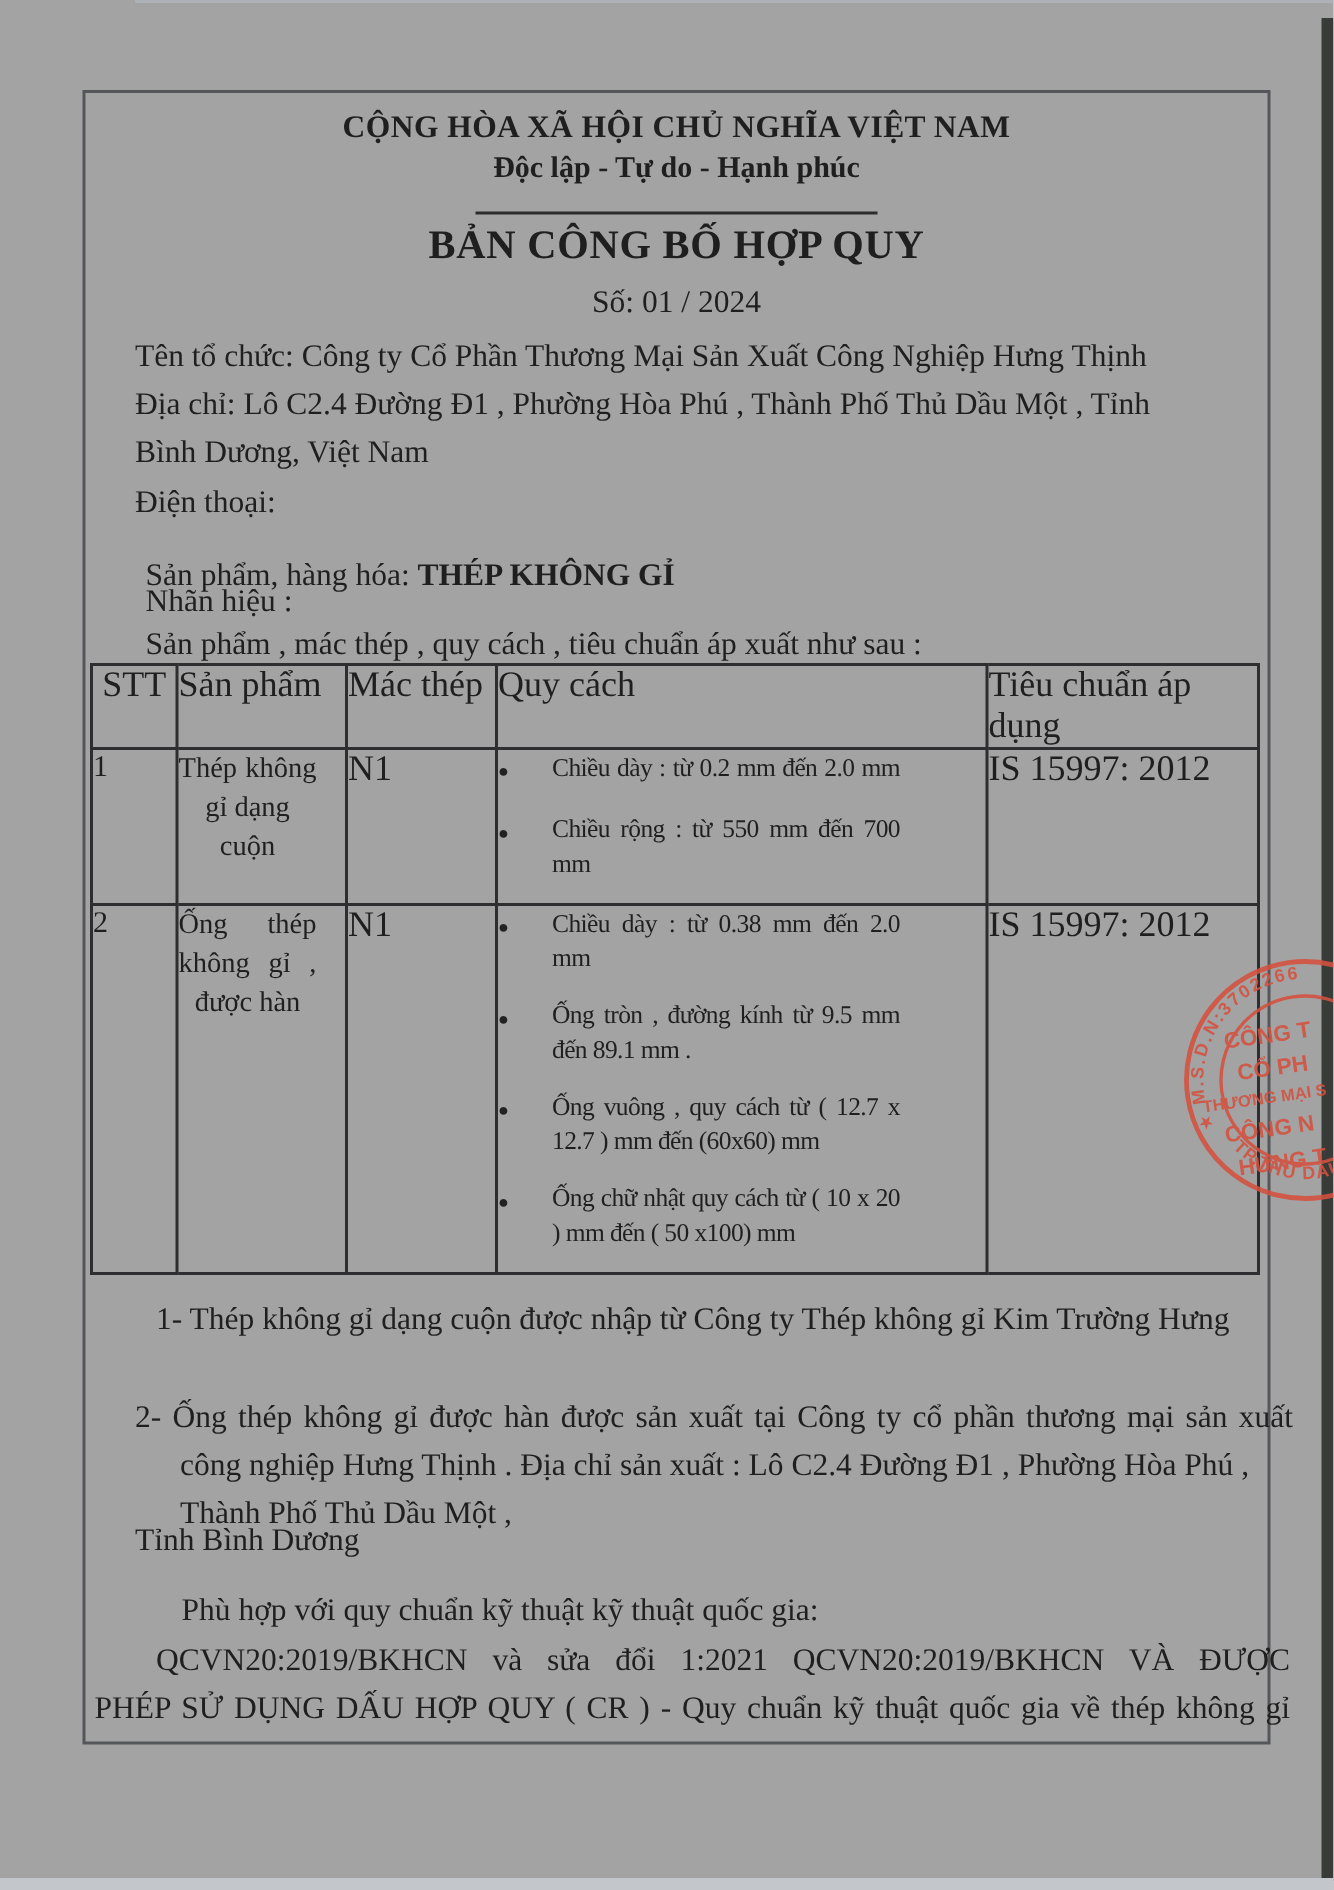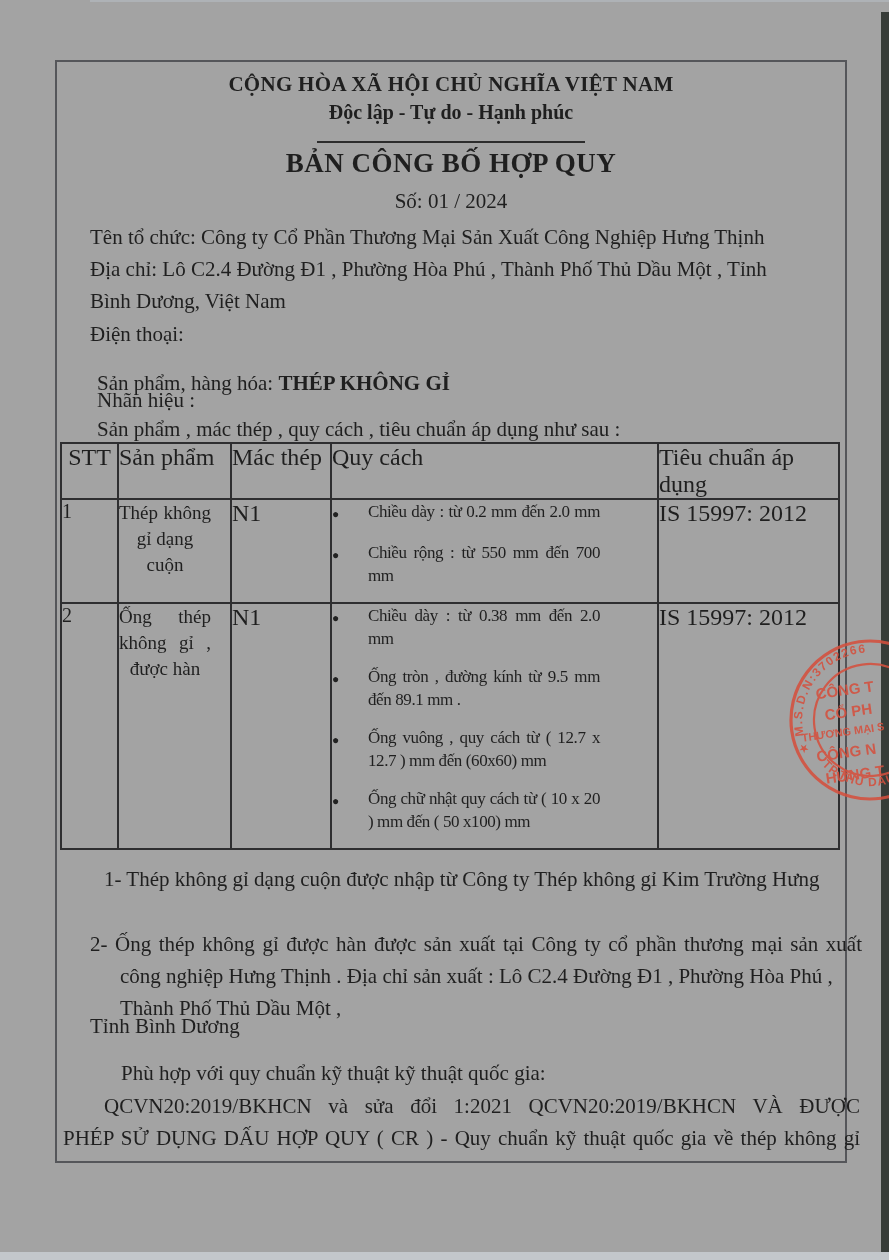--- a/index.html
+++ b/index.html
@@ -57,21 +57,21 @@
 
   <div class="abs cwrap doc-title" style="top:148px;">BẢN CÔNG BỐ HỢP QUY</div>
   <div class="abs cwrap doc-num" style="top:189px;">Số: 01 / 2024</div>
 
   <div class="abs t" style="left:90px;top:224px;">Tên tổ chức: Công ty Cổ Phần Thương Mại Sản Xuất Công Nghiệp Hưng Thịnh</div>
   <div class="abs t" style="left:90px;top:256px;">Địa chỉ: Lô C2.4 Đường Đ1 , Phường Hòa Phú , Thành Phố Thủ Dầu Một , Tỉnh</div>
   <div class="abs t" style="left:90px;top:288px;">Bình Dương, Việt Nam</div>
   <div class="abs t" style="left:90px;top:321px;">Điện thoại:</div>
   <div class="abs t" style="left:97px;top:354px;margin-top:16px;"><span>Sản phẩm, hàng hóa: </span><span class="bold">THÉP KHÔNG GỈ</span></div>
   <div class="abs t" style="left:97px;top:387px;">Nhãn hiệu :</div>
-  <div class="abs t" style="left:97px;top:416px;">Sản phẩm , mác thép , quy cách , tiêu chuẩn áp dụng như sau :</div>
+  <div class="abs t" style="left:97px;top:416px;">Sản phẩm , mác thép , quy cách , tiêu chuẩn áp xuất như sau :</div>
 
   <table class="main">
     <colgroup>
         <col style="width:57px">
         <col style="width:113px">
         <col style="width:100px">
         <col style="width:327px">
         <col style="width:181px">
       </colgroup>
     <tbody>

